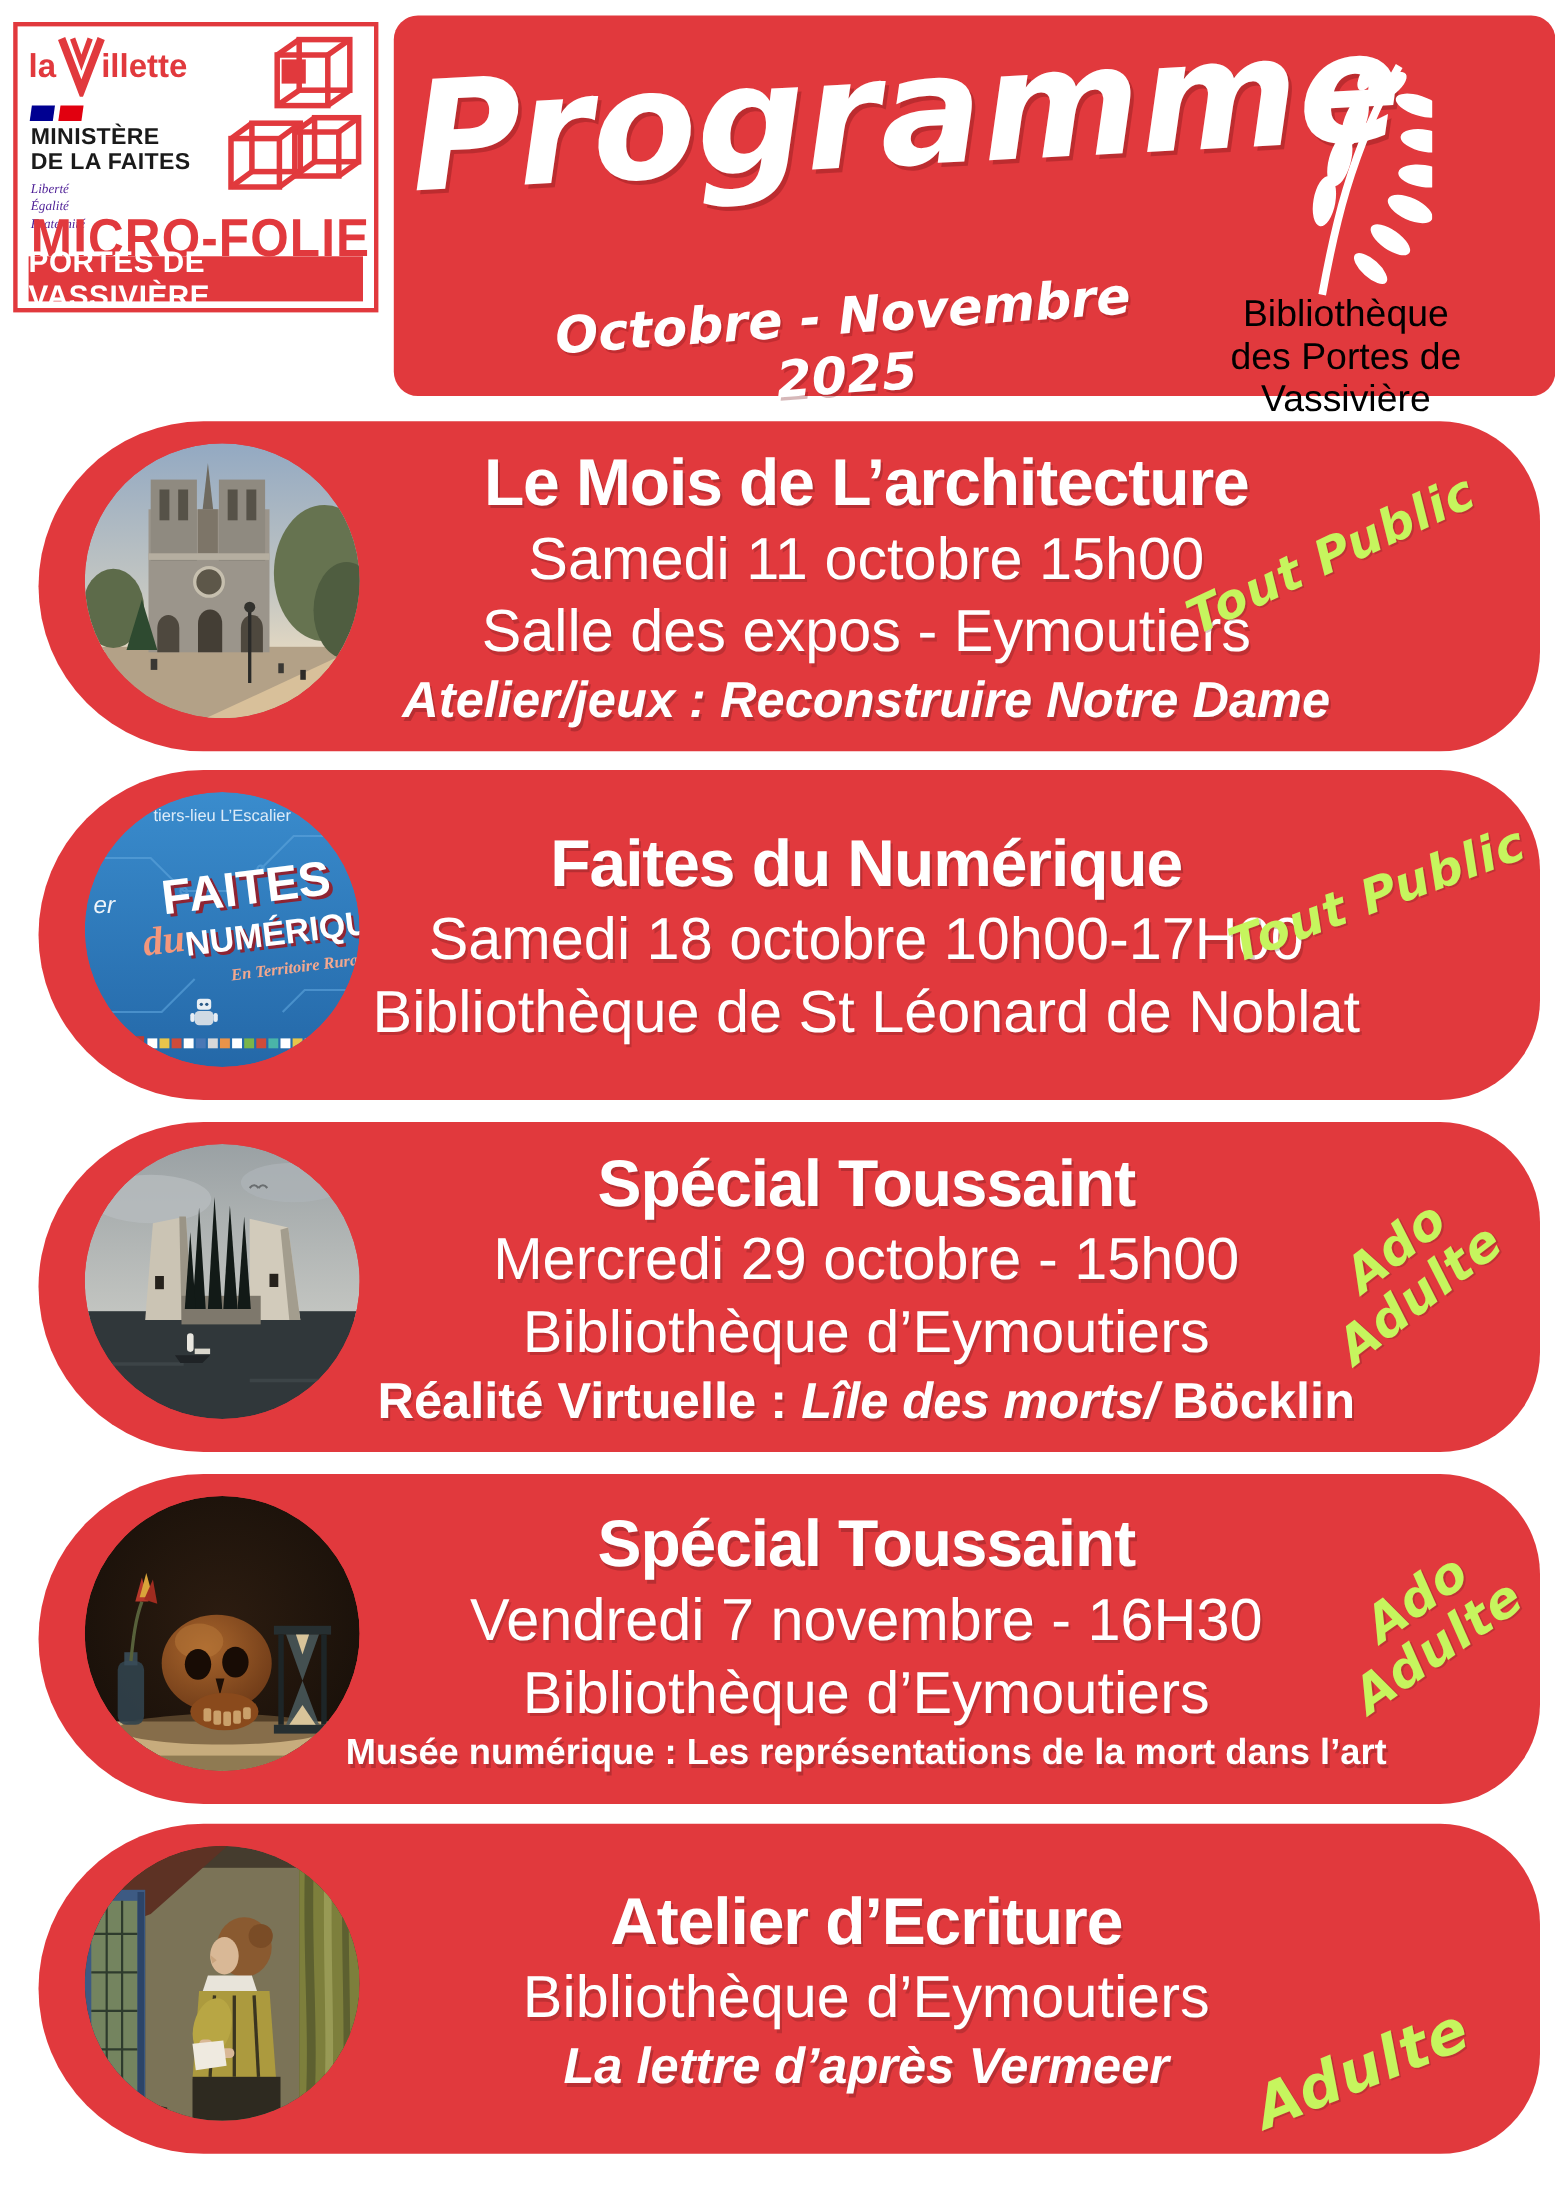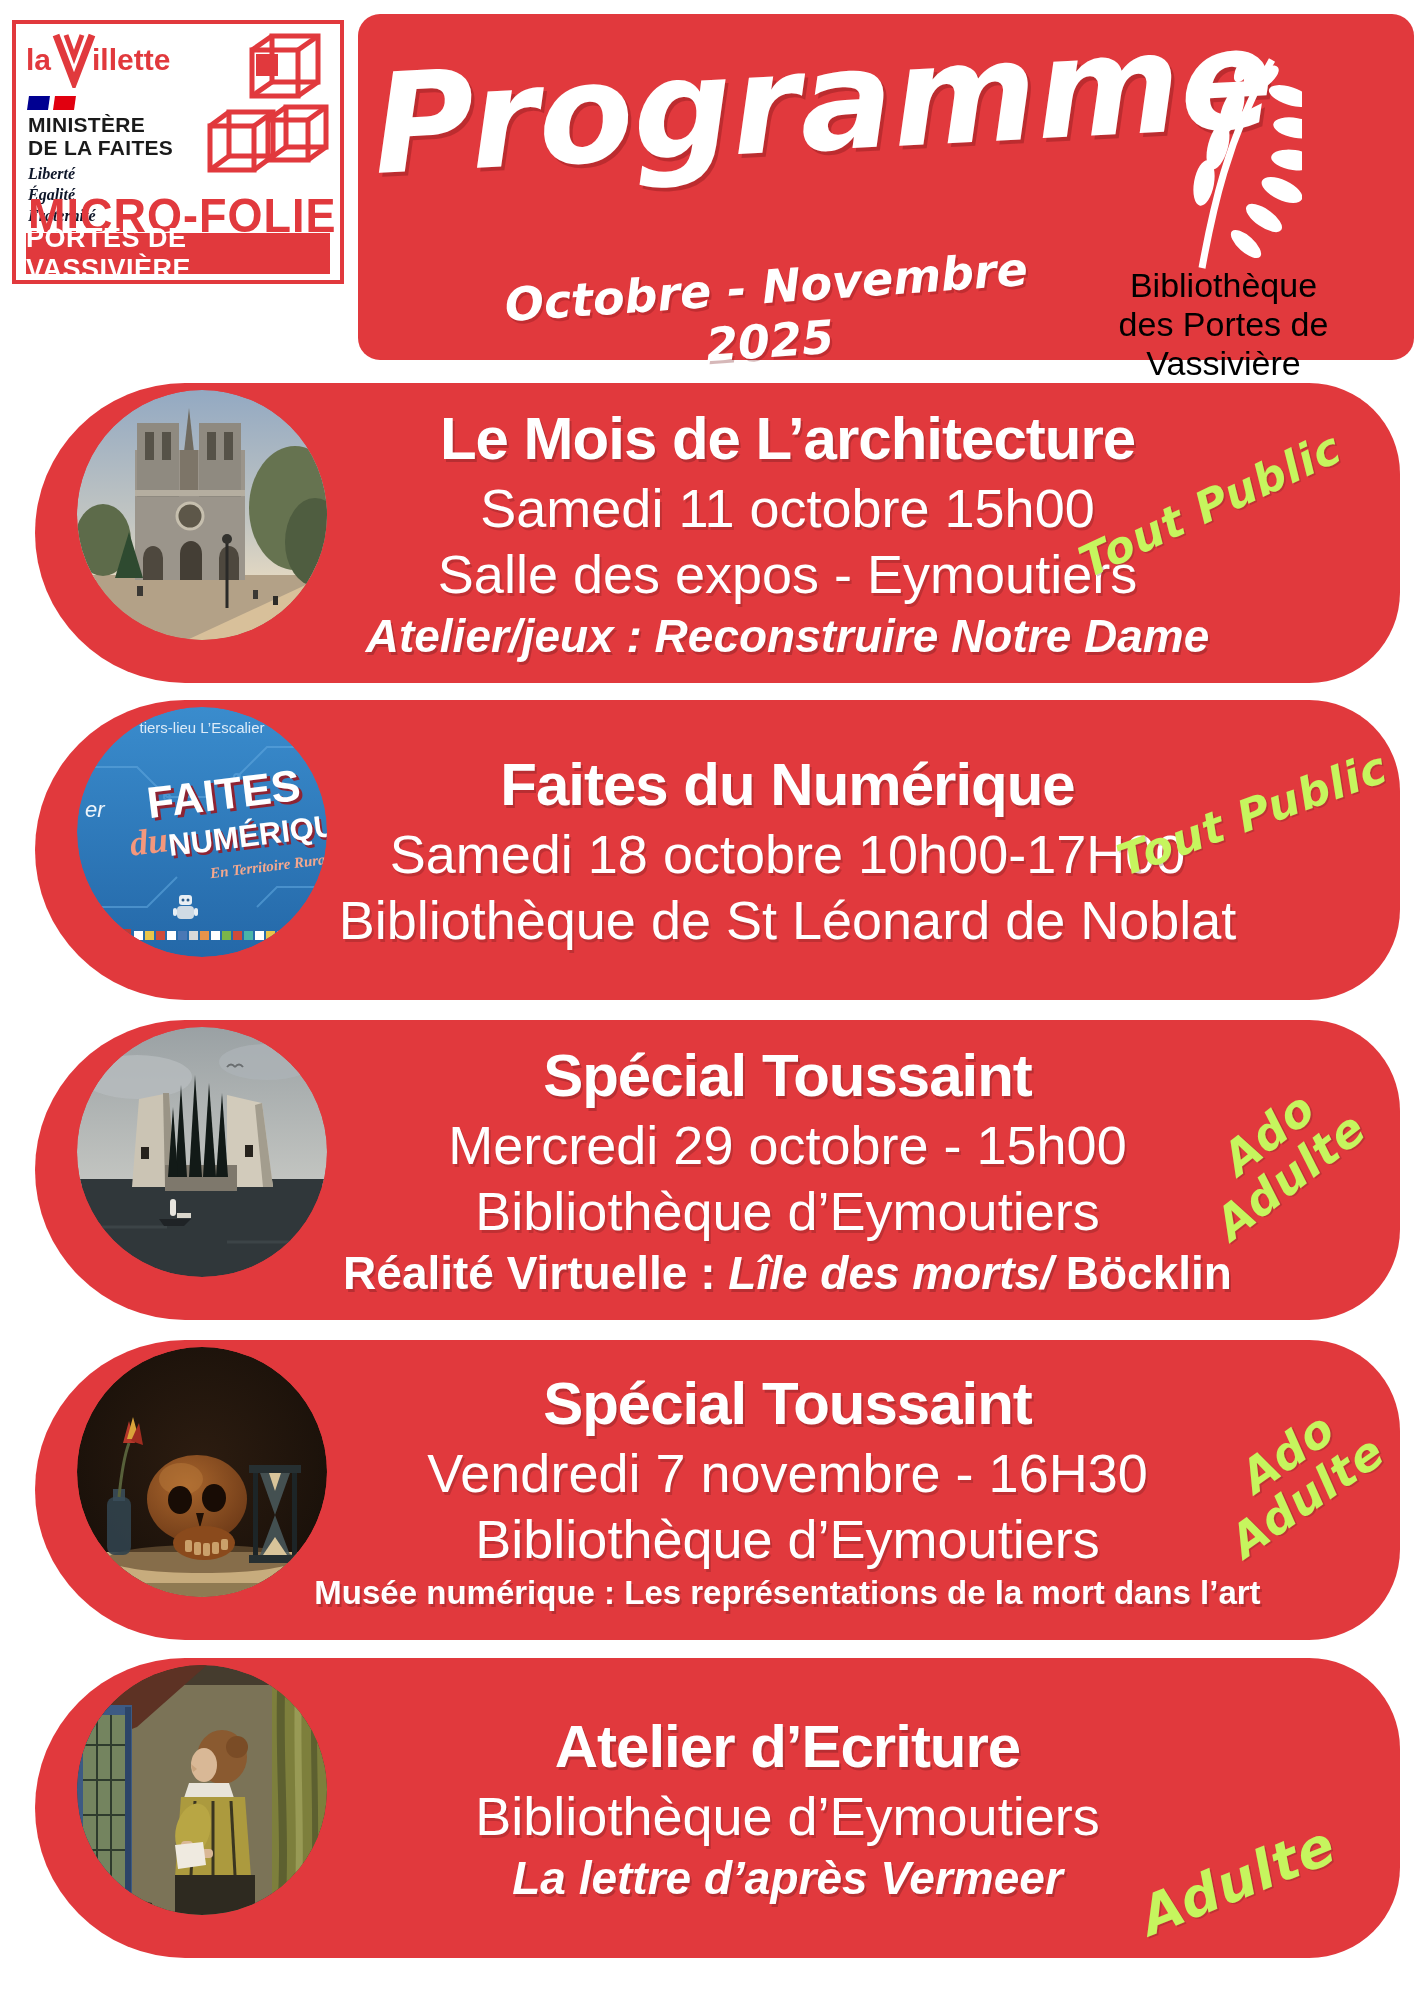--- a/index.html
+++ b/index.html
@@ -14,40 +14,40 @@
 
   
   .logo-frame{position:absolute;left:12px;top:20px;width:332px;height:264px;border:4px solid var(--red);background:#fff;}
   .lavillette{position:absolute;left:10px;top:6px;width:160px;height:58px;}
   .ministry{position:absolute;left:12px;top:72px;width:180px;}
   .flag-icon{display:flex;gap:5px;margin-bottom:4px;}
   .flag-icon i{display:block;width:21px;height:14px;transform:skewX(-8deg);}
   .flag-blue{background:#000091;}
   .flag-red{background:#e1000f;}
   .ministry-name{font-size:21px;font-weight:800;line-height:1.08;color:var(--ink);letter-spacing:.3px;}
-  .motto{margin-top:5px;font-family:"Liberation Serif",serif;font-style:italic;font-size:16px;line-height:1.3;color:#0f172a;font-weight:bold;}
+  .motto{margin-top:5px;font-family:"Liberation Serif",serif;font-style:italic;font-size:12px;line-height:1.3;color:#4c1d95;}
   .cubes{position:absolute;right:6px;top:4px;}
   .micro-folie{position:absolute;left:12px;top:164px;font-size:45px;font-weight:800;letter-spacing:1px;color:var(--red);transform:scaleY(1.08);transform-origin:left top;}
   .portes-band{position:absolute;left:10px;right:10px;bottom:6px;height:41px;background:var(--red);color:#fff;display:flex;align-items:center;justify-content:center;font-size:27px;font-weight:800;letter-spacing:.5px;}
 
   
   .banner{position:absolute;left:358px;top:14px;width:1056px;height:346px;background:var(--red);border-radius:22px;}
   .banner-title{position:absolute;left:15px;top:16px;width:770px;text-align:center;color:#fff;
     font-family:"DejaVu Sans",sans-serif;font-weight:700;font-style:italic;font-size:138px;line-height:1.1;
     transform:rotate(-3deg);text-shadow:3px 4px 0 rgba(120,20,22,.35);}
   .banner-subtitle{position:absolute;left:85px;top:246px;width:650px;text-align:center;color:#fff;
     font-family:"DejaVu Sans",sans-serif;font-weight:700;font-style:italic;font-size:46px;
     transform:rotate(-4deg);text-shadow:2px 3px 0 rgba(120,20,22,.3);}
   .plant{position:absolute;right:112px;top:34px;}
   .library{position:absolute;right:18px;top:252px;width:345px;text-align:center;color:#000000;font-size:34px;line-height:1.15;}
 
   
   .card{position:absolute;left:35px;width:1365px;height:300px;background:var(--red);border-radius:152px 92px 92px 152px;}
   .c1{top:383px;} .c2{top:700px;} .c3{top:1020px;} .c4{top:1340px;} .c5{top:1658px;}
-  .circle{position:absolute;left:42px;top:7px;width:250px;height:250px;border-radius:50%;overflow:hidden;}
+  .circle{position:absolute;left:42px;top:20px;width:250px;height:250px;border-radius:50%;overflow:hidden;}
   .card-text{position:absolute;left:255px;right:115px;top:0;height:100%;
     display:flex;flex-direction:column;justify-content:center;align-items:center;gap:4px;
     text-align:center;color:#fff;}
   .card-title{font-size:60px;font-weight:800;letter-spacing:-1px;white-space:nowrap;text-shadow:2px 3px 0 rgba(0,0,0,.18);}
   .card-line{font-size:54px;font-weight:400;white-space:nowrap;text-shadow:2px 3px 0 rgba(0,0,0,.15);}
   .card-desc{font-size:46px;font-weight:800;white-space:nowrap;text-shadow:2px 3px 0 rgba(0,0,0,.18);}
   .card-desc .it{font-style:italic;}
   .c1 .card-desc,.c5 .card-desc{font-style:italic;}
   .c4 .card-desc{font-size:33px;}
   .badge{position:absolute;color:var(--green);font-family:"DejaVu Sans",sans-serif;font-weight:700;font-style:italic;

